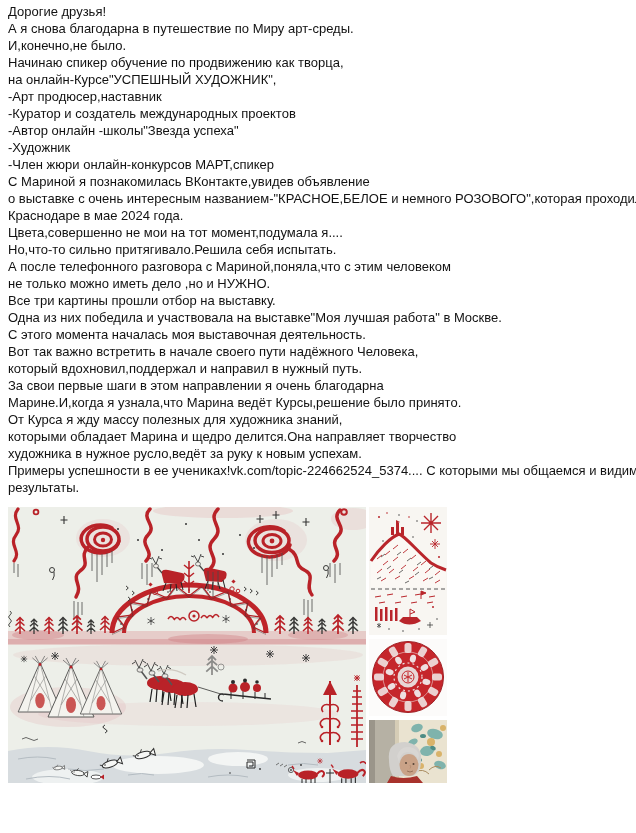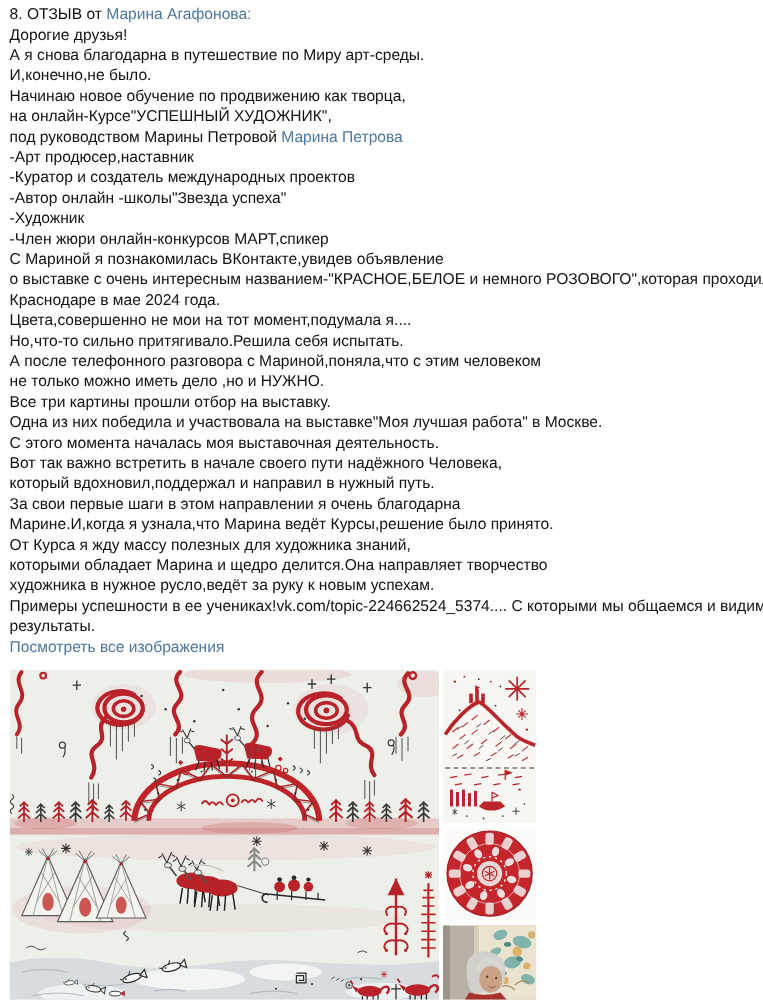--- a/index.html
+++ b/index.html
@@ -15,25 +15,22 @@
   .thumbs{display:flex;flex-direction:column;gap:4px;width:78px;}
   .thumb{width:78px;overflow:hidden;cursor:pointer;}
   .t1{height:128px;}.t2{height:77px;}.t3{height:63px;}
   svg{display:block;}
 </style>
 </head>
 <body>
 
 <div class="page">
   <div class="post-text">
-    <div class="line"><span data-bind="post.header.prefix">8. ОТЗЫВ от </span><a class="link" data-bind="post.header.author">Марина Агафонова:</a></div>
-    <div data-bind-list="post.body1"><div class="line">Дорогие друзья!</div><div class="line">А я снова благодарна в путешествие по Миру арт-среды.</div><div class="line">И,конечно,не было.</div><div class="line">Начинаю новое обучение по продвижению как творца,</div><div class="line">на онлайн-Курсе"УСПЕШНЫЙ ХУДОЖНИК",</div></div>
-    <div class="line"><span data-bind="post.mentor.prefix">под руководством Марины Петровой </span><a class="link" data-bind="post.mentor.name">Марина Петрова</a></div>
+    <div data-bind-list="post.body1"><div class="line">Дорогие друзья!</div><div class="line">А я снова благодарна в путешествие по Миру арт-среды.</div><div class="line">И,конечно,не было.</div><div class="line">Начинаю спикер обучение по продвижению как творца,</div><div class="line">на онлайн-Курсе"УСПЕШНЫЙ ХУДОЖНИК",</div></div>
     <div data-bind-list="post.body2"><div class="line">-Арт продюсер,наставник</div><div class="line">-Куратор и создатель международных проектов</div><div class="line">-Автор онлайн -школы"Звезда успеха"</div><div class="line">-Художник</div><div class="line">-Член жюри онлайн-конкурсов МАРТ,спикер</div><div class="line">С Мариной я познакомилась ВКонтакте,увидев объявление</div><div class="line">о выставке с очень интересным названием-"КРАСНОЕ,БЕЛОЕ и немного РОЗОВОГО",которая проходила в</div><div class="line">Краснодаре в мае 2024 года.</div><div class="line">Цвета,совершенно не мои на тот момент,подумала я....</div><div class="line">Но,что-то сильно притягивало.Решила себя испытать.</div><div class="line">А после телефонного разговора с Мариной,поняла,что с этим человеком</div><div class="line">не только можно иметь дело ,но и НУЖНО.</div><div class="line">Все три картины прошли отбор на выставку.</div><div class="line">Одна из них победила и участвовала на выставке"Моя лучшая работа" в Москве.</div><div class="line">С этого момента началась моя выставочная деятельность.</div><div class="line">Вот так важно встретить в начале своего пути надёжного Человека,</div><div class="line">который вдохновил,поддержал и направил в нужный путь.</div><div class="line">За свои первые шаги в этом направлении я очень благодарна</div><div class="line">Марине.И,когда я узнала,что Марина ведёт Курсы,решение было принято.</div><div class="line">От Курса я жду массу полезных для художника знаний,</div><div class="line">которыми обладает Марина и щедро делится.Она направляет творчество</div><div class="line">художника в нужное русло,ведёт за руку к новым успехам.</div><div class="line">Примеры успешности в ее учениках!vk.com/topic-224662524_5374.... С которыми мы общаемся и видим</div><div class="line">результаты.</div></div>
-    <a class="link view-all" data-bind="post.view_all">Посмотреть все изображения</a>
   </div>
 
   <div class="images">
 
     <div class="main-image">
       <svg width="358" height="276" viewBox="0 0 358 276" xmlns="http://www.w3.org/2000/svg">
         <defs>
           <g id="fir">
               <path d="M0 0 V-17 M-5 -3 L0 -7.5 L5 -3 M-4.5 -8.5 L0 -12.5 L4.5 -8.5 M-3.5 -13 L0 -16.5 L3.5 -13" fill="none" stroke="currentColor" stroke-width="1.5"></path>
             </g>

